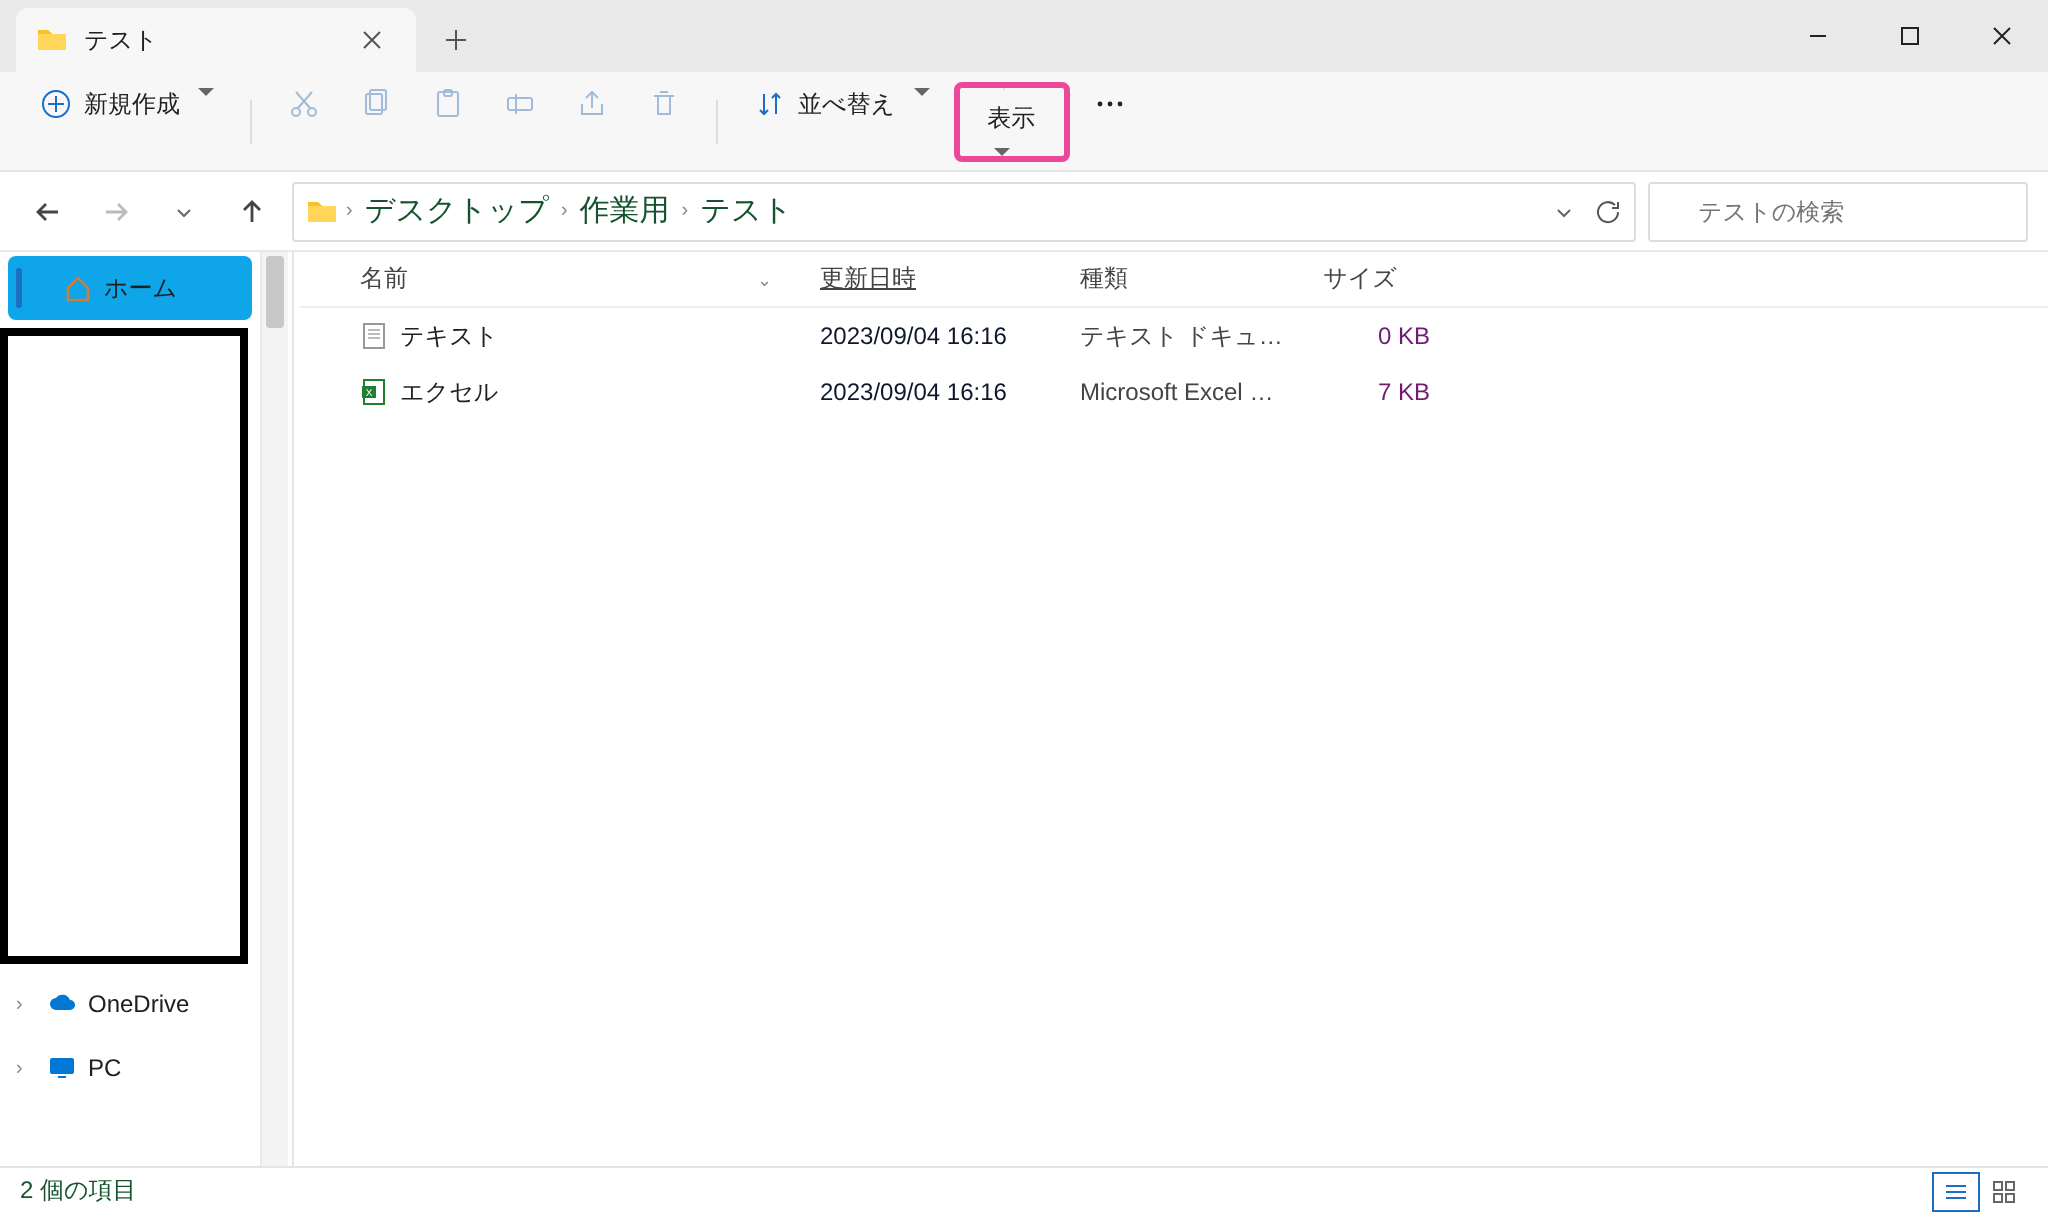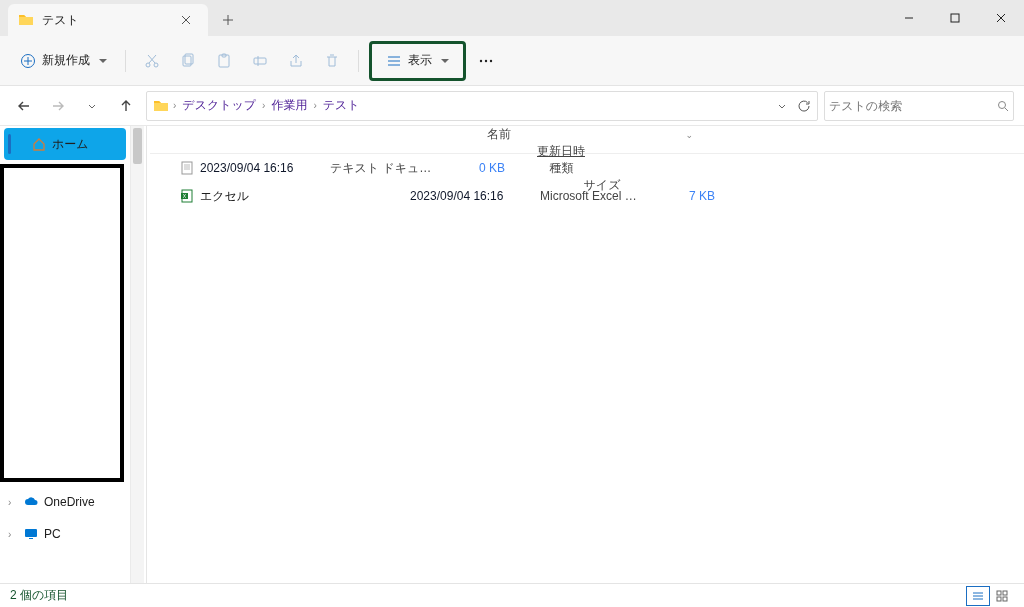--- a/index.html
+++ b/index.html
@@ -11,66 +11,66 @@
     .tab .folder-ico { width: 16px; height: 16px; margin-right: 8px; }
     .tab .title { flex: 1; font-size: 12px; }
     .tab .close { width: 24px; height: 24px; display: flex; align-items: center; justify-content: center; color: #555; border-radius: 4px; }
     .newtab { width: 40px; display: flex; align-items: center; justify-content: center; color: #555; margin-top: 4px; }
     .spacer { flex: 1; }
     .win-controls { display: flex; }
     .win-btn { width: 46px; height: 36px; display: flex; align-items: center; justify-content: center; color: #222; }
 
     
     .toolbar { height: 50px; background: #f7f7f7; border-bottom: 1px solid #e4e4e4; display: flex; align-items: center; padding: 0 12px; gap: 4px; }
-    .tbtn { height: 34px; display: flex; align-items: center; justify-content: center; padding: 0 8px; border-radius: 4px; color: #1b6ec2; gap: 6px; }
+    .tbtn { height: 34px; display: flex; justify-content: center; padding: 0 8px; border-radius: 4px; color: #1b6ec2; gap: 6px; }
     .tbtn.disabled { color: #a0bcd8; }
     .tbtn .lbl { color: #222; font-size: 12px; }
     .caret { width: 0; height: 0; border-left: 4px solid transparent; border-right: 4px solid transparent; border-top: 4px solid #666; margin-left: 3px; }
     .divider { width: 1px; height: 22px; background: #ddd; margin: 0 6px; }
-    .highlight-box { border: 3px solid #14532d; }
+    .highlight-box { border: 3px solid #ec4899; flex-direction: column; }
 
     
     .navrow { height: 40px; display: flex; align-items: center; padding: 0 10px; gap: 6px; border-bottom: 1px solid #e8e8e8; }
     .nav-arrow { width: 28px; height: 28px; display: flex; align-items: center; justify-content: center; color: #444; }
     .nav-arrow.dis { color: #bbb; }
     .addrbar { flex: 1; height: 30px; border: 1px solid #ddd; border-radius: 2px; display: flex; align-items: center; padding: 0 6px; gap: 4px; }
-    .crumb { display: flex; align-items: center; gap: 4px; font-size: 12px; color: #4c1d95; padding: 2px 2px; }
+    .crumb { display: flex; align-items: center; gap: 4px; font-size: 15px; color: #14532d; padding: 2px 2px; }
     .crumb-sep { color: #888; font-size: 10px; }
     .addr-tools { margin-left: auto; display: flex; align-items: center; gap: 10px; color: #555; }
-    .searchbox { width: 190px; height: 30px; border: 1px solid #ddd; border-radius: 2px; display: flex; align-items: center; padding: 0 4px; color: #888; }
+    .searchbox { width: 190px; height: 30px; border: 1px solid #ddd; border-radius: 2px; display: flex; align-items: center; padding: 0 24px; color: #888; }
     .searchbox input { border: none; flex: 1; font-size: 12px; outline: none; background: transparent; }
 
     
     .main { display: flex; height: calc(607px - 36px - 50px - 40px - 24px); }
     .sidebar { width: 130px; display: flex; flex-direction: column; }
     .sb-scroll { flex: 1; }
     .sb-item { height: 32px; display: flex; align-items: center; padding-left: 24px; gap: 6px; font-size: 12px; position: relative; }
     .sb-item.home { background: #0ea5e9; border-radius: 4px; margin: 2px 4px; padding-left: 28px; }
     .sb-item.home::before { content: ""; position: absolute; left: 4px; top: 6px; bottom: 6px; width: 3px; background: #1b6ec2; border-radius: 2px; }
     .redact { margin: 4px 0 4px 0; width: 124px; height: 318px; border: 4px solid #000; background: #fff; }
     .sb-item .exp { position: absolute; left: 8px; color: #888; font-size: 10px; }
     .vsplit { width: 6px; background: #fff; position: relative; }
     .vsplit::before { content: ""; position: absolute; top: 0; bottom: 0; left: 2px; width: 1px; background: #e5e5e5; }
     .vscrollbar { width: 14px; background: #f4f4f4; border-left: 1px solid #eaeaea; position: relative; }
     .vscrollbar .thumb { position: absolute; left: 2px; right: 2px; top: 2px; height: 36px; background: #c8c8c8; border-radius: 2px; }
 
     .content { flex: 1; }
-    .cols { height: 28px; display: flex; align-items: center; border-bottom: 1px solid #eee; padding-left: 30px; color: #444; font-size: 12px; flex-direction: column; }
+    .cols { height: 28px; display: flex; align-items: center; border-bottom: 1px solid #eee; padding-left: 30px; color: #444; font-size: 12px; }
     .col-name { width: 230px; display: flex; align-items: center; gap: 8px; }
     .col-date { width: 130px; text-decoration: underline; }
     .col-type { width: 105px; }
     .col-size { width: 70px; text-align: center; }
     .sort-chev { color: #888; font-size: 9px; margin-left: auto; margin-right: 24px; }
 
     .row { height: 28px; display: flex; align-items: center; padding-left: 30px; font-size: 12px; }
     .row .ico { width: 20px; display: flex; }
     .row .nm { width: 210px; }
     .row .dt { width: 130px; color: #0f172a; }
     .row .tp { width: 105px; color: #444; overflow: hidden; text-overflow: ellipsis; white-space: nowrap; }
-    .row .sz { width: 70px; text-align: right; color: #3b82f6; }
+    .row .sz { width: 70px; text-align: right; color: #701a75; }
 
     
     .statusbar { height: 24px; border-top: 1px solid #e4e4e4; display: flex; align-items: center; padding: 0 10px; font-size: 12px; color: #14532d; }
     .statusbar .spacer { flex: 1; }
     .view-toggle { width: 24px; height: 20px; display: flex; align-items: center; justify-content: center; border: 1px solid transparent; }
     .view-toggle.sel { border: 1px solid #1b6ec2; }
 
     svg { display: block; }
   </style>
 </head>
@@ -155,20 +155,27 @@
     <svg width="16" height="16" viewBox="0 0 16 16">
         <path fill="none" stroke="currentColor" d="M3 8v5h10V8M8 2v8M5 5l3-3 3 3"></path>
       </svg>
   </div>
   <div class="tbtn disabled">
     <svg width="16" height="16" viewBox="0 0 16 16">
         <path fill="none" stroke="currentColor" d="M3 4h10M5 4v9h6V4M6 2h4"></path>
       </svg>
   </div>
   <div class="divider"></div>
+  <div class="tbtn">
+    <svg width="16" height="16" viewBox="0 0 16 16">
+        <path stroke="#1b6ec2" fill="none" d="M5 3v10M3 11l2 2 2-2M11 13V3M9 5l2-2 2 2"></path>
+      </svg>
+    <span class="lbl">並べ替え</span>
+    <span class="caret"></span>
+  </div>
   <div class="tbtn highlight-box" style="padding:0 14px;height:40px;">
     <svg width="16" height="16" viewBox="0 0 16 16">
         <path stroke="#1b6ec2" d="M2 4h12M2 8h12M2 12h12"></path>
       </svg>
     <span class="lbl">表示</span>
     <span class="caret"></span>
   </div>
   <div class="tbtn" style="color:#222;">
     <svg width="16" height="16" viewBox="0 0 16 16">
         <circle cx="3" cy="8" r="1.2" fill="#222"></circle>
@@ -283,20 +290,21 @@
       <div class="col-size">サイズ</div>
     </div>
 
     <div class="row">
       <span class="ico">
           <svg width="14" height="14" viewBox="0 0 14 14">
             <rect x="2" y="1" width="10" height="12" fill="#fff" stroke="#999"></rect>
             <path stroke="#bbb" d="M4 4h6M4 6h6M4 8h6"></path>
           </svg>
         </span>
+      <span class="nm">テキスト</span>
       <span class="dt">2023/09/04 16:16</span>
       <span class="tp">テキスト ドキュメント</span>
       <span class="sz">0 KB</span>
     </div>
     <div class="row">
       <span class="ico">
           <svg width="14" height="14" viewBox="0 0 14 14">
             <rect x="2" y="1" width="10" height="12" fill="#fff" stroke="#1e7e34"></rect>
             <rect x="1" y="4" width="7" height="6" fill="#1e7e34"></rect>
             <text x="4.5" y="9" font-size="5" fill="#fff" text-anchor="middle">X</text>

